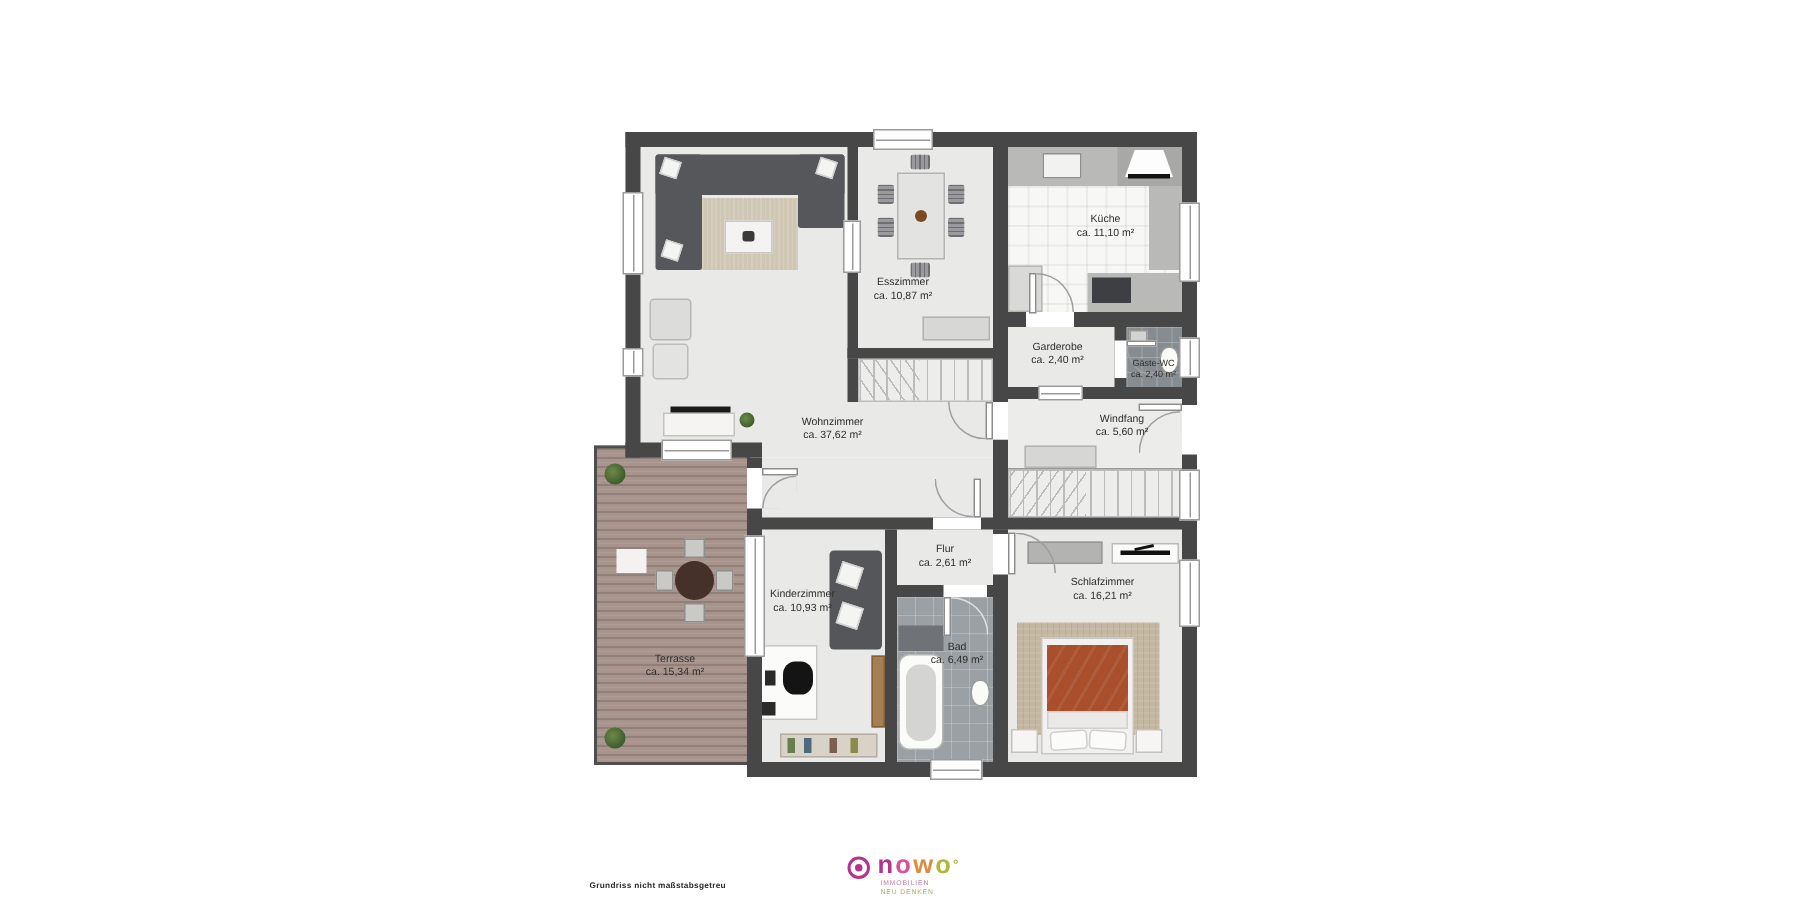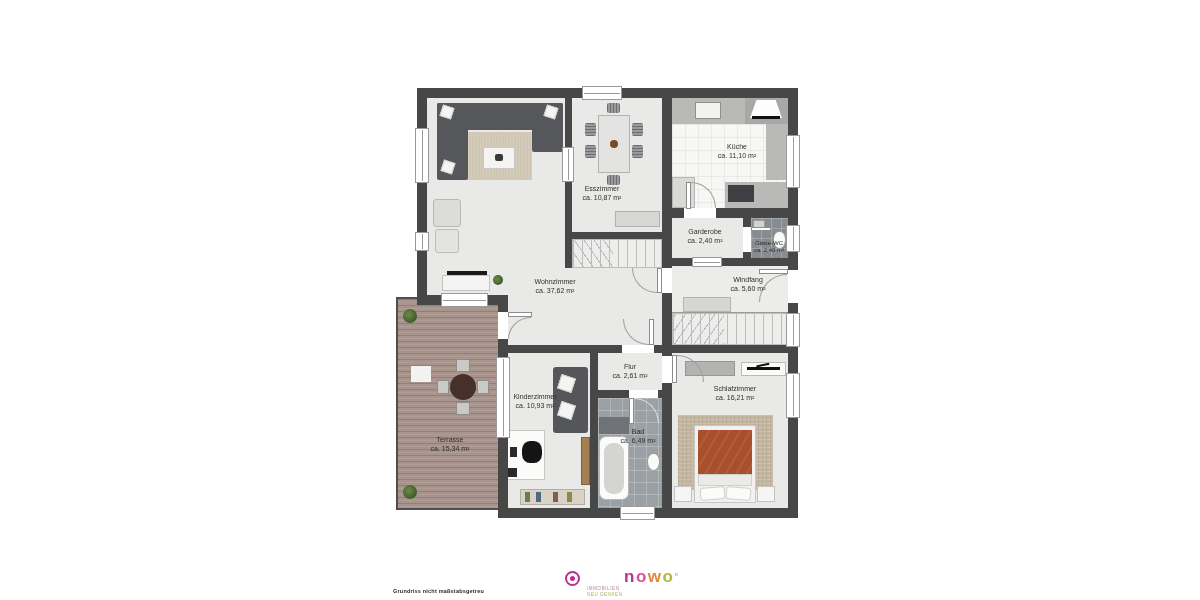--- a/index.html
+++ b/index.html
@@ -205,18 +205,18 @@
   <div class="lbl" style="left:243px;top:343px;"><span>Bad</span><br><span>ca. 6,49 m²</span></div>
   <div class="lbl" style="left:340px;top:300px;"><span>Schlafzimmer</span><br><span>ca. 16,21 m²</span></div>
   <div class="lbl" style="left:55px;top:351px;"><span>Terrasse</span><br><span>ca. 15,34 m²</span></div>
 </div>
 
 <div id="disclaimer">Grundriss nicht maßstabsgetreu</div>
 
 <div id="footer-logo">
   <span style="position:absolute;left:0;top:3px;width:11px;height:11px;border:2px solid #b5338e;border-radius:50%;"></span>
   <span style="position:absolute;left:5px;top:8px;width:5px;height:5px;background:#b5338e;border-radius:50%;"></span>
-  <span class="brandword" style="position:absolute;left:20px;top:0;margin-left:39px;">
+  <span class="brandword" style="position:absolute;left:20px;top:0;">
     <span style="color:#b5338e;">n</span><span style="color:#d94f9a;">o</span><span style="color:#e08a3c;">w</span><span style="color:#b0b83a;">o</span><span style="color:#b0b83a;font-size:9px;vertical-align:top;">°</span>
   </span>
   <span class="tagline" style="position:absolute;left:22px;top:18px;">IMMOBILIEN</span>
   <span class="tagline" style="position:absolute;left:22px;top:24px;color:#aeae62;">NEU DENKEN</span>
 </div>
 
 </body></html>

